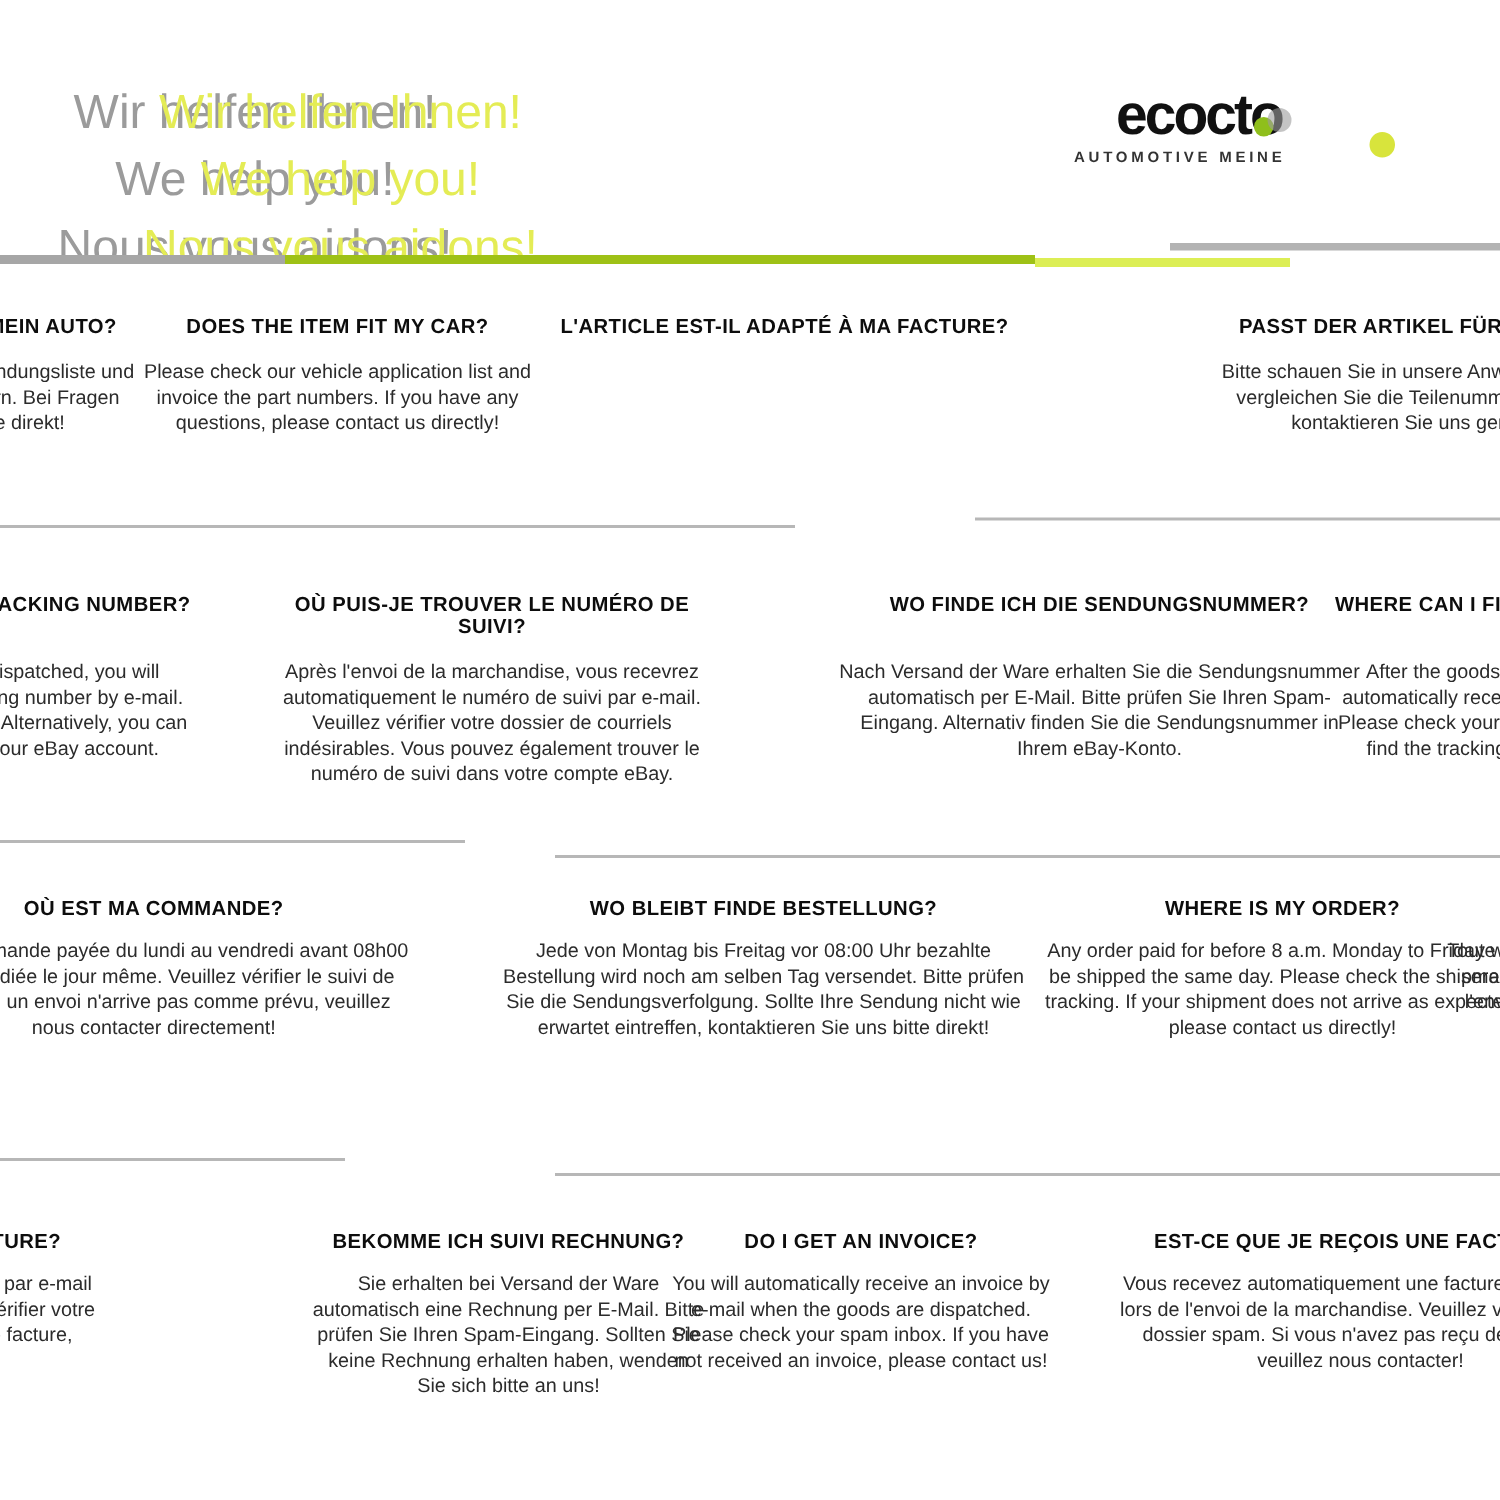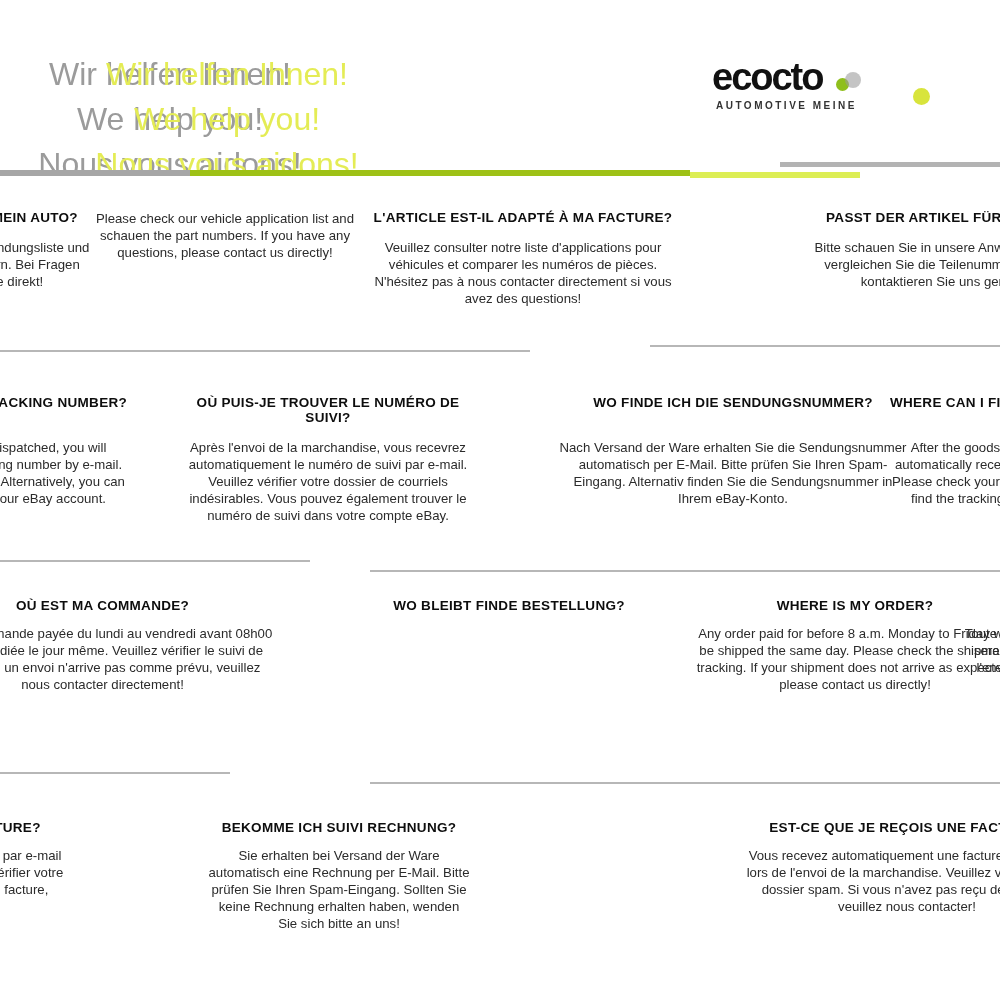--- a/index.html
+++ b/index.html
@@ -4,21 +4,21 @@
 <style>
   html,body{margin:0;padding:0;background:#fff;}
   #page{position:relative;width:1000px;height:944px;overflow:hidden;background:#fff;
         font-family:Liberation Sans, sans-serif;color:#262626;}
   
   .greet{position:absolute;text-align:center;font-size:32px;line-height:45px;font-weight:400;}
   .greet span{display:block;}
   .greet-gray{color:#9b9b9b;}
   .greet-yellow{color:#e4ec55;}
   
-  .brand{position:absolute;font-size:38px;font-weight:800;letter-spacing:-2px;color:#111;}
+  .brand{position:absolute;font-size:38px;font-weight:800;letter-spacing:-2px;color:#111;margin-left:32px;}
   .tagline{position:absolute;font-size:10px;letter-spacing:2.5px;color:#333;font-weight:700;}
   .dot{position:absolute;border-radius:50%;}
   
   .bar{position:absolute;}
   .divider{position:absolute;height:2px;background:#b7b7b7;}
   
   .col{position:absolute;text-align:center;}
   .col h3{margin:0 0 14px 0;font-size:13.5px;font-weight:700;letter-spacing:0.3px;color:#0d0d0d;}
   .col p{margin:0;font-size:13.2px;line-height:17px;color:#2b2b2b;}
   .col.h2line h3{min-height:44px;margin:0;}
@@ -57,25 +57,25 @@
   <div class="bar" style="left:0;top:170px;width:190px;height:6px;background:#a6a6a6;"></div>
   <div class="bar" style="left:190px;top:170px;width:500px;height:6px;background:#9ec116;"></div>
   <div class="bar" style="left:690px;top:172px;width:170px;height:6px;background:#dcee55;"></div>
   <div class="bar" style="left:780px;top:162px;width:220px;height:5px;background:#b3b3b3;"></div>
 
   <div class="col" style="left:-215px;top:210px;width:320px;">
     <h3>PASST DER ARTIKEL FÜR MEIN AUTO?</h3>
     <p>Bitte schauen Sie in unsere Anwendungsliste und vergleichen Sie die Teilenummern. Bei Fragen kontaktieren Sie uns gerne direkt!</p>
   </div>
   <div class="col" style="left:85px;top:210px;width:280px;">
-    <p>Please check our vehicle application list and schauen the part numbers. If you have any questions, please contact us directly!</p>
+    <h3>DOES THE ITEM FIT MY CAR?</h3>
+    <p>Please check our vehicle application list and invoice the part numbers. If you have any questions, please contact us directly!</p>
   </div>
   <div class="col" style="left:362px;top:210px;width:322px;">
     <h3>L'ARTICLE EST-IL ADAPTÉ À MA FACTURE?</h3>
-    <p>Veuillez consulter notre liste d'applications pour véhicules et comparer les numéros de pièces. N'hésitez pas à nous contacter directement si vous avez des questions!</p>
   </div>
   <div class="col" style="left:798px;top:210px;width:322px;">
     <h3>PASST DER ARTIKEL FÜR MEIN AUTO?</h3>
     <p>Bitte schauen Sie in unsere Anwendungsliste und vergleichen Sie die Teilenummern. Bei Fragen kontaktieren Sie uns gerne direkt!</p>
   </div>
 
   <div class="divider" style="left:0;top:350px;width:530px;"></div>
   <div class="divider" style="left:650px;top:345px;width:350px;"></div>
 
   <div class="col h2line" style="left:-195px;top:395px;width:330px;">
@@ -97,20 +97,21 @@
 
   <div class="divider" style="left:0;top:560px;width:310px;"></div>
   <div class="divider" style="left:370px;top:570px;width:630px;"></div>
 
   <div class="col tight" style="left:-70px;top:598px;width:345px;">
     <h3>OÙ EST MA COMMANDE?</h3>
     <p>Toute commande payée du lundi au vendredi avant 08h00 sera expédiée le jour même. Veuillez vérifier le suivi de l'envoi. Si un envoi n'arrive pas comme prévu, veuillez nous contacter directement!</p>
   </div>
   <div class="col tight" style="left:333px;top:598px;width:352px;">
     <h3>WO BLEIBT FINDE BESTELLUNG?</h3>
+    <p>Jede von Montag bis Freitag vor 08:00 Uhr bezahlte Bestellung wird noch am selben Tag versendet. Bitte prüfen Sie die Sendungsverfolgung. Sollte Ihre Sendung nicht wie erwartet eintreffen, kontaktieren Sie uns bitte direkt!</p>
   </div>
   <div class="col tight" style="left:695px;top:598px;width:320px;">
     <h3>WHERE IS MY ORDER?</h3>
     <p>Any order paid for before 8 a.m. Monday to Friday will be shipped the same day. Please check the shipment tracking. If your shipment does not arrive as expected, please contact us directly!</p>
   </div>
   <div class="col tight" style="left:962px;top:598px;width:345px;">
     <h3>OÙ EST MA COMMANDE?</h3>
     <p>Toute commande payée du lundi au vendredi avant 08h00 sera expédiée le jour même. Veuillez vérifier le suivi de l'envoi. Si un envoi n'arrive pas comme prévu, veuillez nous contacter directement!</p>
   </div>
 
@@ -118,20 +119,24 @@
   <div class="divider" style="left:370px;top:782px;width:630px;"></div>
 
   <div class="col tight" style="left:-262px;top:820px;width:330px;">
     <h3>EST-CE QUE JE REÇOIS UNE FACTURE?</h3>
     <p>Vous recevez automatiquement une facture par e-mail lors de l'envoi de la marchandise. Veuillez vérifier votre dossier spam. Si vous n'avez pas reçu de facture, veuillez nous contacter!</p>
   </div>
   <div class="col tight" style="left:208px;top:820px;width:262px;">
     <h3>BEKOMME ICH SUIVI RECHNUNG?</h3>
     <p>Sie erhalten bei Versand der Ware automatisch eine Rechnung per E-Mail. Bitte prüfen Sie Ihren Spam-Eingang. Sollten Sie keine Rechnung erhalten haben, wenden Sie sich bitte an uns!</p>
   </div>
+  <div class="col tight" style="left:443px;top:820px;width:262px;">
+    <h3>DO I GET AN INVOICE?</h3>
+    <p>You will automatically receive an invoice by e-mail when the goods are dispatched. Please check your spam inbox. If you have not received an invoice, please contact us!</p>
+  </div>
   <div class="col tight" style="left:742px;top:820px;width:330px;">
     <h3>EST-CE QUE JE REÇOIS UNE FACTURE?</h3>
     <p>Vous recevez automatiquement une facture par e-mail lors de l'envoi de la marchandise. Veuillez vérifier votre dossier spam. Si vous n'avez pas reçu de facture, veuillez nous contacter!</p>
   </div>
 
   <div class="bottom-bar" style="left:75px;top:988px;width:925px;height:12px;"></div>
 
 </div>
 
 </body></html>

